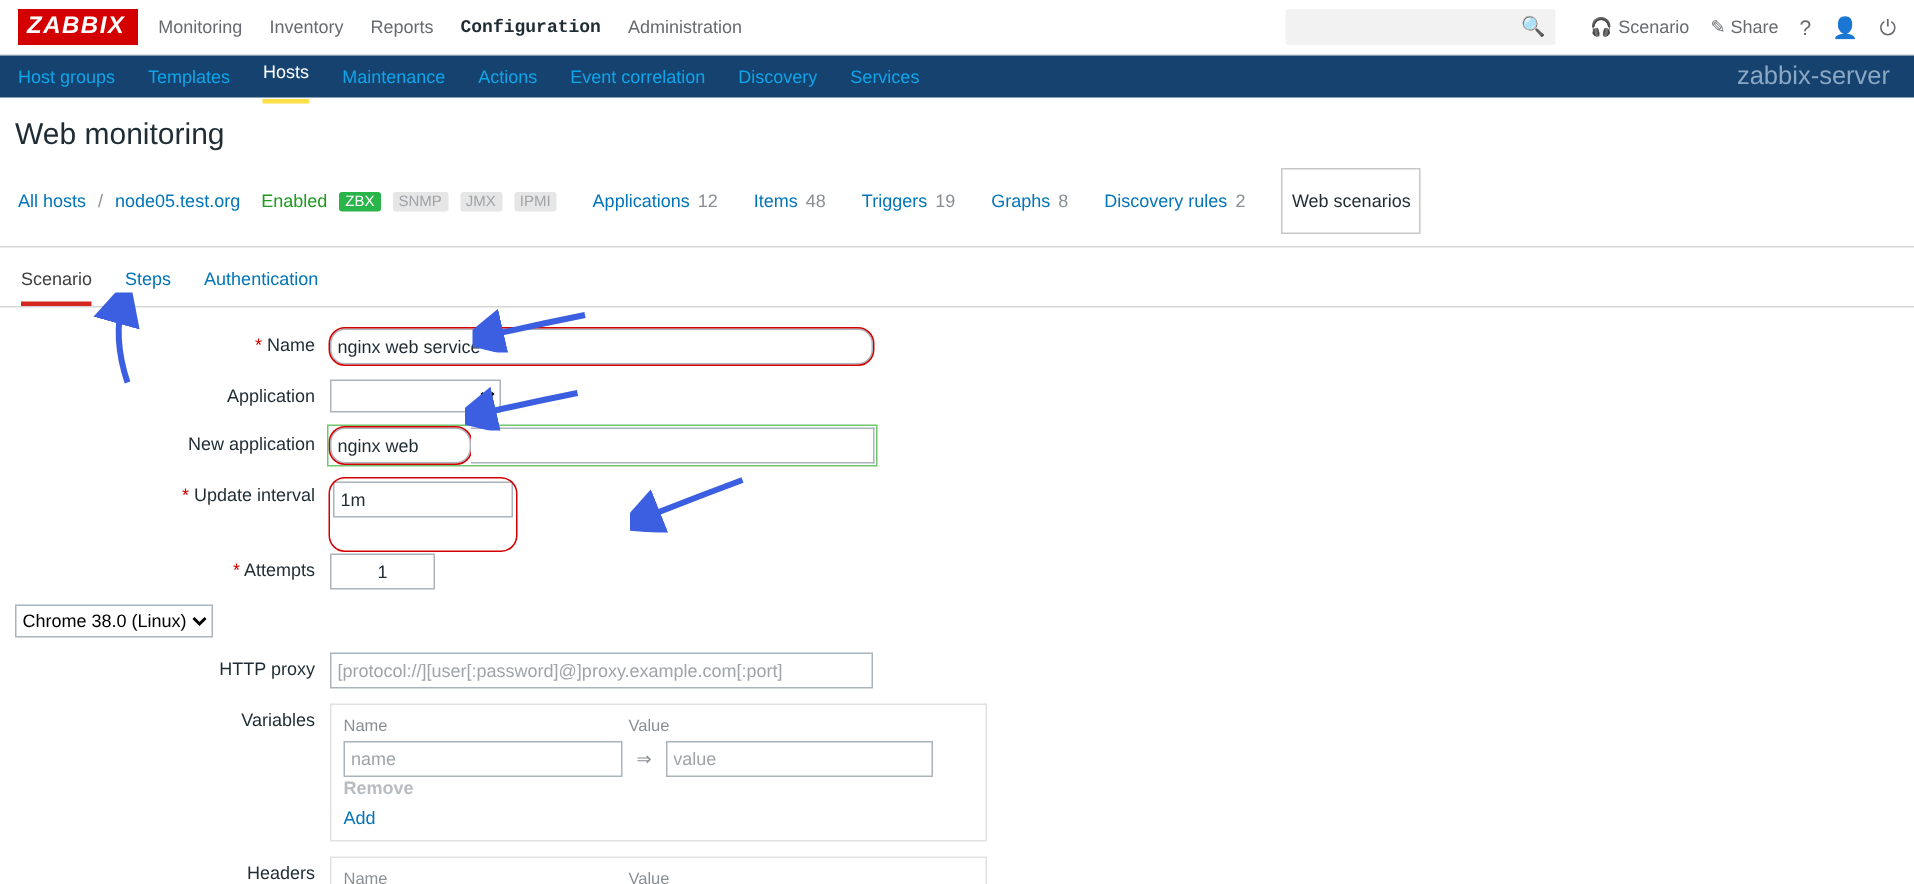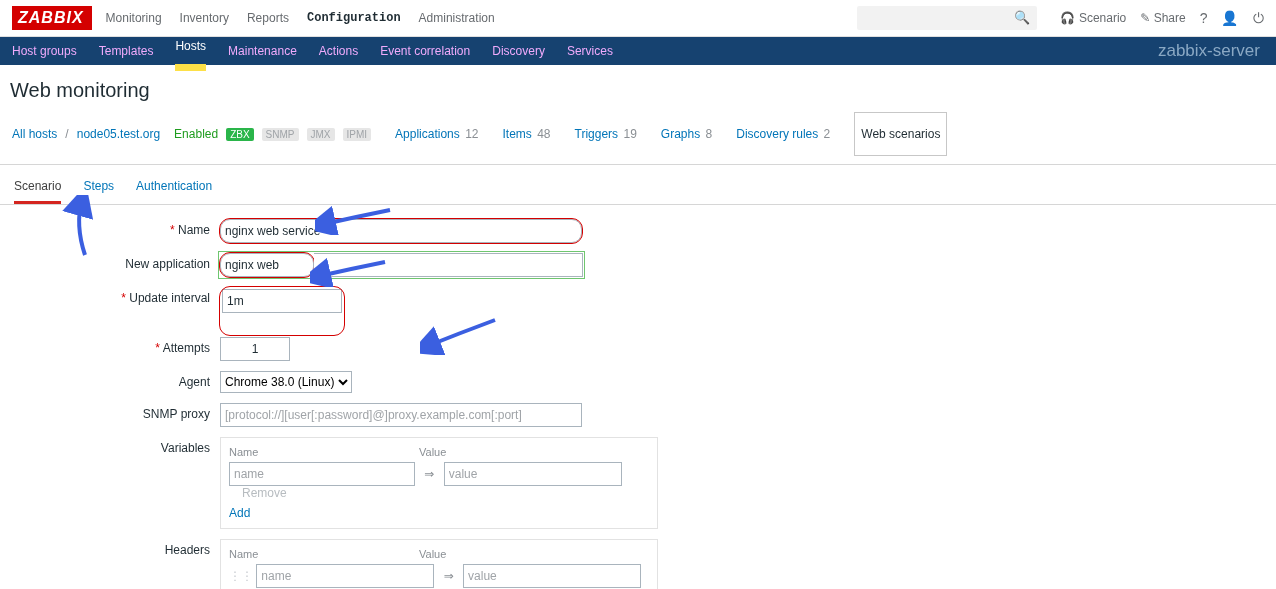--- a/index.html
+++ b/index.html
@@ -10,22 +10,22 @@
   .top-menu a.nav{color:#676b6f;font-size:12px;margin-right:18px;}
   .top-menu a.nav.selected{color:#1f2c33;font-weight:bold;font-family:Liberation Mono, monospace;}
   .top-spacer{flex:1;}
   .search{width:150px;height:20px;border:none;background:#f2f2f2;border-radius:2px;padding:2px 24px 2px 6px;color:#555;}
   .search-wrap{position:relative;margin-right:10px;}
   .search-icon{position:absolute;right:6px;top:4px;color:#999;font-size:13px;}
   .right-link{color:#676b6f;margin-left:14px;font-size:12px;}
   .icon-btn{color:#676b6f;margin-left:14px;font-size:14px;cursor:pointer;}
   
   .sub-menu{display:flex;align-items:center;height:28px;background:#164270;padding:0 12px;color:#c3d6e6;font-size:12px;}
-  .sub-menu a{color:#f0abfc;margin-right:22px;line-height:28px;}
-  .sub-menu a.selected{color:#fff;border-bottom:7px solid #fde047;padding-bottom:4px;}
+  .sub-menu a{color:#0ea5e9;margin-right:22px;line-height:28px;}
+  .sub-menu a.selected{color:#fff;border-bottom:3px solid #fde047;padding-bottom:4px;}
   .sub-spacer{flex:1;}
   .server-name{color:#8aa8c4;font-size:17px;margin-right:4px;}
   
   .page-title{font-size:20px;color:#1f2c33;padding:14px 10px 2px;}
   .crumbs{padding:8px 12px;border-bottom:1px solid #d6d6d6;background:#fff;font-size:12px;display:flex;flex-wrap:wrap;align-items:center;gap:6px;}
   .crumbs .sep{color:#8a8f94;margin:0 2px;}
   .enabled{color:#1f9c1f;margin-left:8px;}
   .tag{display:inline-block;font-size:10px;padding:1px 4px;margin-left:2px;border-radius:2px;}
   .tag.zbx{background:#2ab54a;color:#fff;}
   .tag.dim{background:#e6e6e6;color:#a0a4a8;}
@@ -47,21 +47,21 @@
   .w120{width:114px;}
   .w60{width:60px;text-align:center;}
   .w170{width:132px;}
   .w180{width:176px;}
   .wmed{width:168px;}
   .highlight-red{outline:1px solid #d40000;border-radius:10px;}
   .highlight-green{outline:1px solid #6fc66f;outline-offset:1px;}
   .sub-box{border:1px solid #e2e2e2;padding:4px 8px 8px;width:420px;}
   .sub-box .hdr{display:flex;color:#8a8f94;font-size:11px;margin:4px 0;}
   .sub-box .hdr .c1{width:190px;}
-  .sub-box .remove{color:#b7bcc0;margin-left:13px;font-size:12px;}
+  .sub-box .remove{color:#b7bcc0;margin-left:0;font-size:12px;font-weight:bold;}
   .add-link{color:#0275b8;font-size:12px;margin-top:6px;display:inline-block;}
   .arrow-sep{color:#8a8f94;margin:0 6px;}
   input::placeholder{color:#a0a4a8;}
   
   .ann-arrow{position:absolute;pointer-events:none;}
 </style>
 </head>
 <body>
 
 <div class="top-menu">
@@ -155,20 +155,24 @@
         </marker>
       </defs>
       <path d="M75,5 Q40,18 5,32" stroke="#3b5fe0" stroke-width="4" fill="none" marker-end="url(#ah4)"></path>
     </svg>
 
   <div class="row">
     <label class="req">Name</label>
     <input type="text" class="fld w360 highlight-red" value="nginx web service" style="">
   </div>
 
+  <div class="row">
+    <label>Application</label>
+    <select class="fld w120"><option></option></select>
+  </div>
 
   <div class="row">
     <label>New application</label>
     <span class="highlight-green" style="display:inline-block;">
       <input type="text" class="fld w360 highlight-red" style="width: 84px;" value="nginx web"><input type="text" class="fld" style="width: 260px; border-left: none;">
     </span>
   </div>
 
   <div class="row">
     <label class="req">Update interval</label>
@@ -178,26 +182,25 @@
       <span style="display:inline-block;width:0;"></span>
     </span>
   </div>
 
   <div class="row" style="margin-top:-8px;">
     <label class="req">Attempts</label>
     <input type="text" class="fld w60" value="1" style="">
   </div>
 
   <div class="row">
-    <label>Agent</label>
     <select class="fld w170"><option>Chrome 38.0 (Linux)</option></select>
   </div>
 
   <div class="row">
-    <label>SNMP proxy</label>
+    <label>HTTP proxy</label>
     <input type="text" class="fld w360" placeholder="[protocol://][user[:password]@]proxy.example.com[:port]" style="">
   </div>
 
   <div class="row">
     <label>Variables</label>
     <div class="sub-box">
       <div class="hdr">
           <span class="c1">Name</span>
           <span>Value</span>
         </div>

